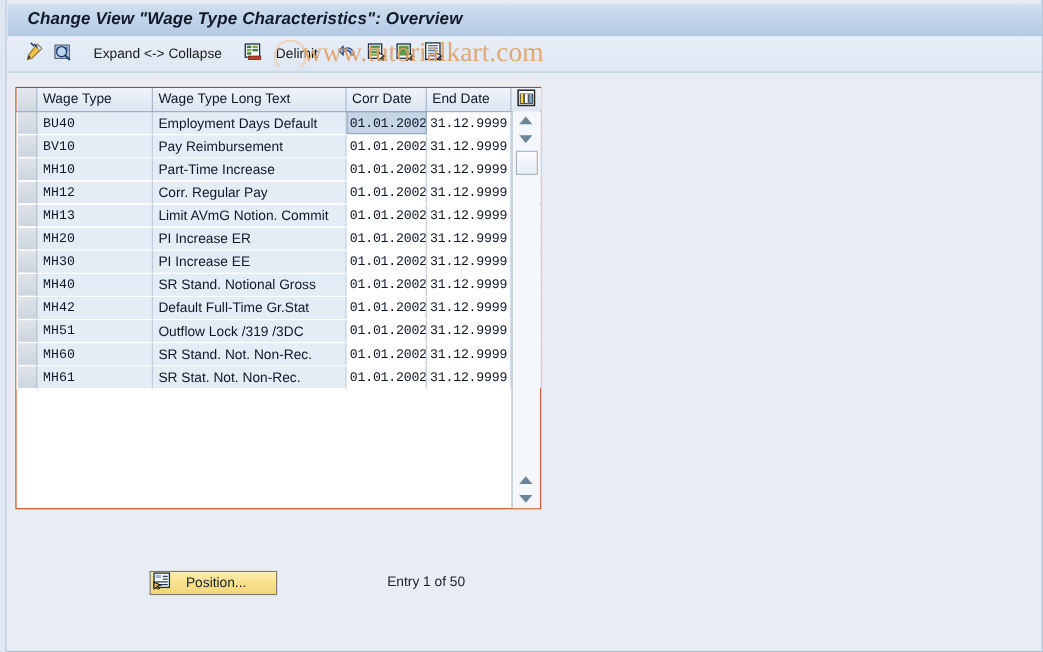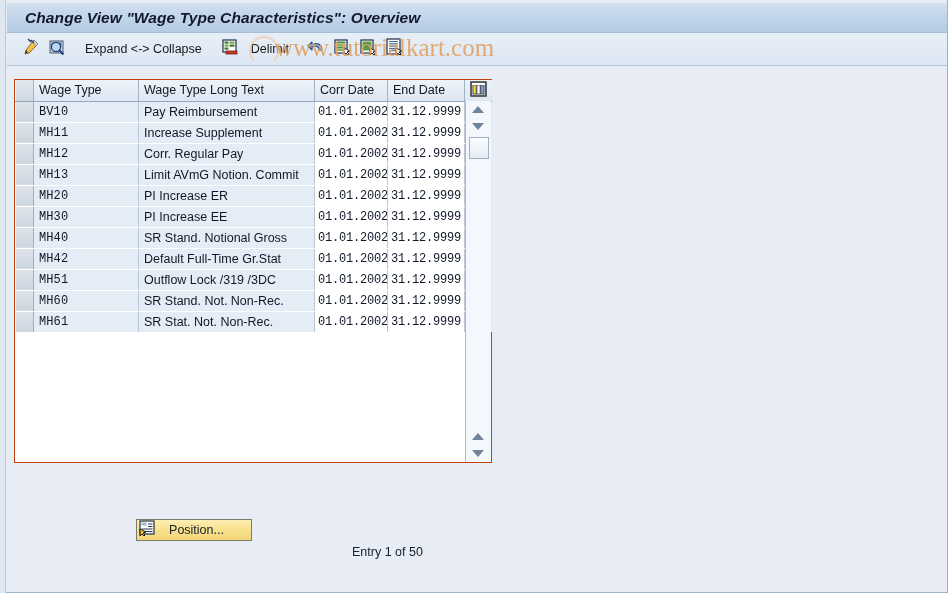--- a/index.html
+++ b/index.html
@@ -240,21 +240,20 @@
     font-size: 12.5px;
     color: #16202e;
     padding-right: 14px;
   }
   .entry-info {
     position: absolute;
     left: 352px; top: 522px;
     font-size: 12.5px;
     color: #16202e;
     white-space: nowrap;
-    margin-top: 23px;
   }
 </style>
 </head>
 <body>
 
 <div id="app">
   <div class="win-frame"></div>
   <div class="win-left-strip"></div>
 
   <div class="titlebar">
@@ -388,30 +387,38 @@
                 <rect x="10.8" y="4" width="3.2" height="9" fill="#7fa8d8" stroke="#2a2a2a" stroke-width="0.7"></rect>
                 <rect x="2" y="2" width="13" height="2" fill="#ffffff"></rect>
               </svg>
             </span>
           </th>
         </tr>
       </thead>
       <tbody>
           <tr>
             <td class="t-sel"></td>
+            <td class="t-wt">BU40</td>
+            <td class="t-txt">Employment Days Default</td>
+            <td class="t-date sel-cell">01.01.2002</td>
+            <td class="t-date">31.12.9999</td>
+            <td class="t-sb"></td>
+          </tr>
+          <tr>
+            <td class="t-sel"></td>
             <td class="t-wt">BV10</td>
             <td class="t-txt">Pay Reimbursement</td>
             <td class="t-date">01.01.2002</td>
             <td class="t-date">31.12.9999</td>
             <td class="t-sb"></td>
           </tr>
           <tr>
             <td class="t-sel"></td>
-            <td class="t-wt">MH11</td>
-            <td class="t-txt">Increase Supplement</td>
+            <td class="t-wt">MH10</td>
+            <td class="t-txt">Part-Time Increase</td>
             <td class="t-date">01.01.2002</td>
             <td class="t-date">31.12.9999</td>
             <td class="t-sb"></td>
           </tr>
           <tr>
             <td class="t-sel"></td>
             <td class="t-wt">MH12</td>
             <td class="t-txt">Corr. Regular Pay</td>
             <td class="t-date">01.01.2002</td>
             <td class="t-date">31.12.9999</td>

